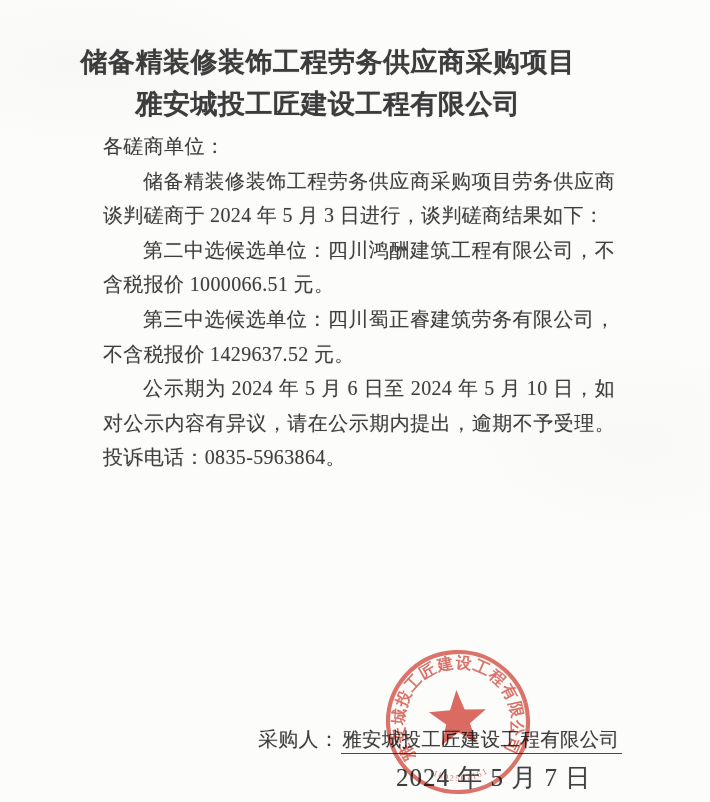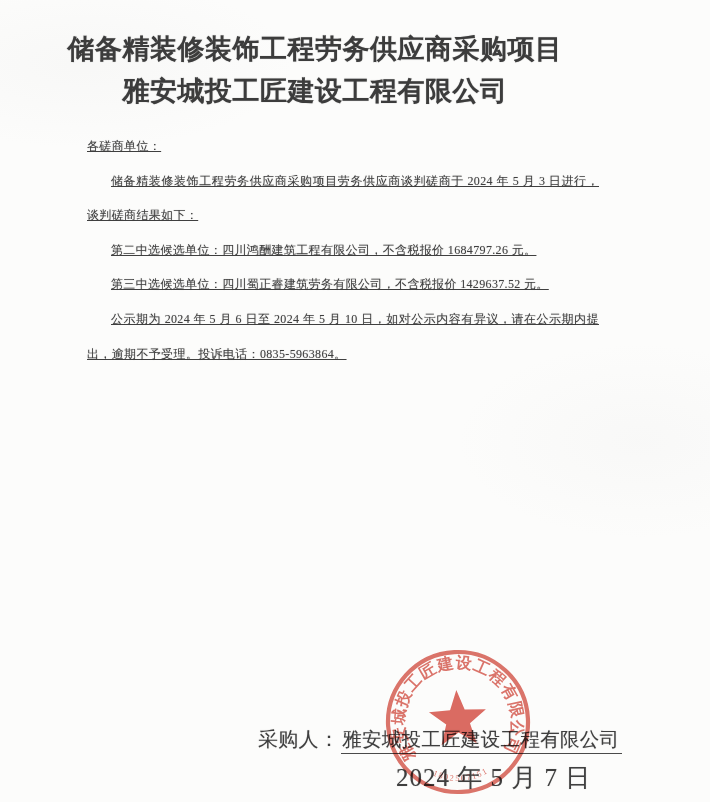--- a/index.html
+++ b/index.html
@@ -14,41 +14,40 @@
       #fcfcfb;
     overflow: hidden;
     font-family: "Liberation Serif", serif;
     color: #3f3f3f;
   }
   .title {
     position: absolute;
     top: 24px;
     left: 0;
     width: 622px;
-    margin: 4px;
+    margin: 17px;
     text-align: center;
     font-size: 27px;
     font-weight: bold;
     line-height: 42px;
     letter-spacing: 0.5px;
     color: #3c3c3c;
     text-shadow: 0 0 1px rgba(60,60,60,0.45);
   }
   .title .tline { display: block; }
   .body-text {
     position: absolute;
     top: 129px;
-    left: 87px;
+    left: 103px;
     width: 512px;
-    font-size: 12px;
+    font-size: 20px;
     line-height: 34.6px;
     letter-spacing: 0.35px;
     text-align: justify;
     text-shadow: 0 0 1px rgba(64,64,64,0.35);
-    text-decoration: underline;
   }
   .body-text p { margin: 0; }
   .body-text p.indent { text-indent: 2em; }
   .buyer-line {
     position: absolute;
     left: 258px;
     top: 726px;
     font-size: 20px;
     letter-spacing: 0.3px;
     white-space: nowrap;
@@ -97,21 +96,21 @@
 <div class="page">
 
   <h1 class="title">
     <span class="tline">储备精装修装饰工程劳务供应商采购项目</span>
     <span class="tline">雅安城投工匠建设工程有限公司</span>
   </h1>
 
   <div class="body-text">
     <p class="para">各磋商单位：</p>
     <p class="para indent">储备精装修装饰工程劳务供应商采购项目劳务供应商谈判磋商于 2024 年 5 月 3 日进行，谈判磋商结果如下：</p>
-    <p class="para indent">第二中选候选单位：四川鸿酬建筑工程有限公司，不含税报价 1684797.26 元。</p>
+    <p class="para indent">第二中选候选单位：四川鸿酬建筑工程有限公司，不含税报价 1000066.51 元。</p>
     <p class="para indent">第三中选候选单位：四川蜀正睿建筑劳务有限公司，不含税报价 1429637.52 元。</p>
     <p class="para indent">公示期为 2024 年 5 月 6 日至 2024 年 5 月 10 日，如对公示内容有异议，请在公示期内提出，逾期不予受理。投诉电话：0835-5963864。</p>
   </div>
 
   <div class="buyer-line">
     <span>采购人：</span><span class="buyer-name">雅安城投工匠建设工程有限公司</span>
   </div>
 
   <div class="date-line">2024 年 5 月 7 日</div>
 

